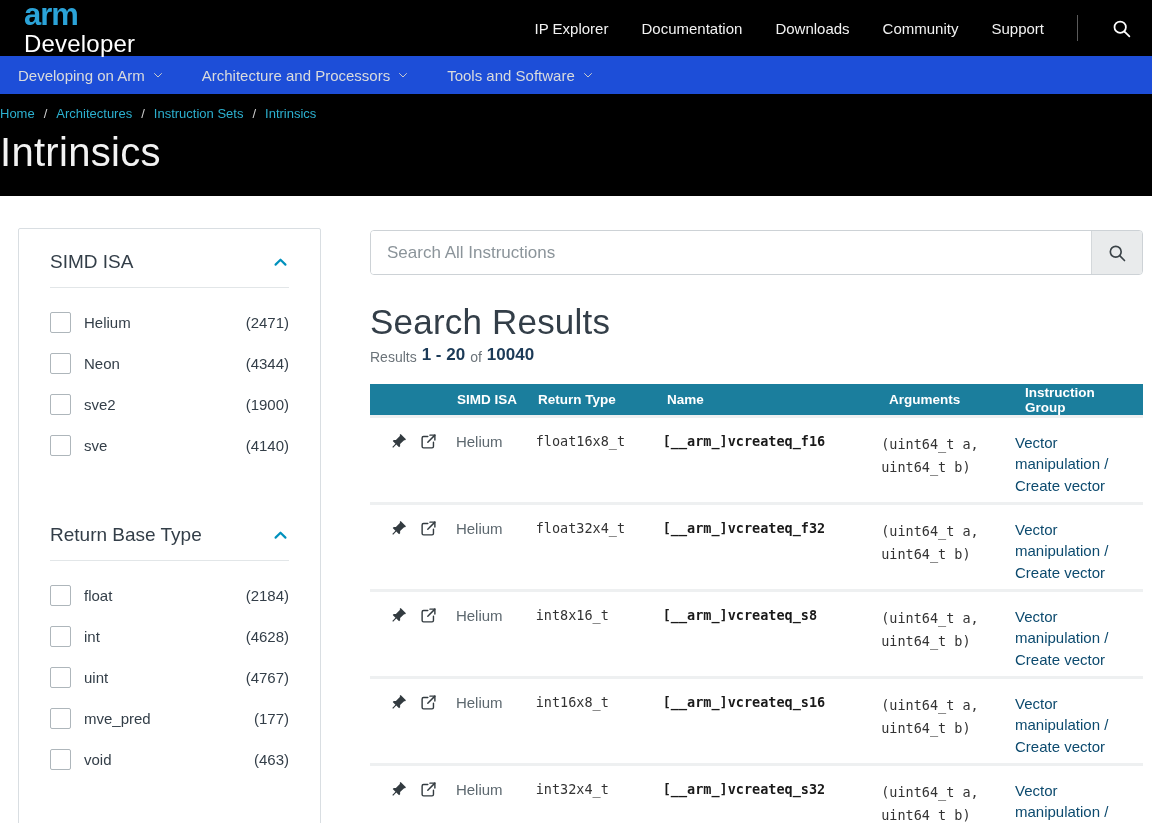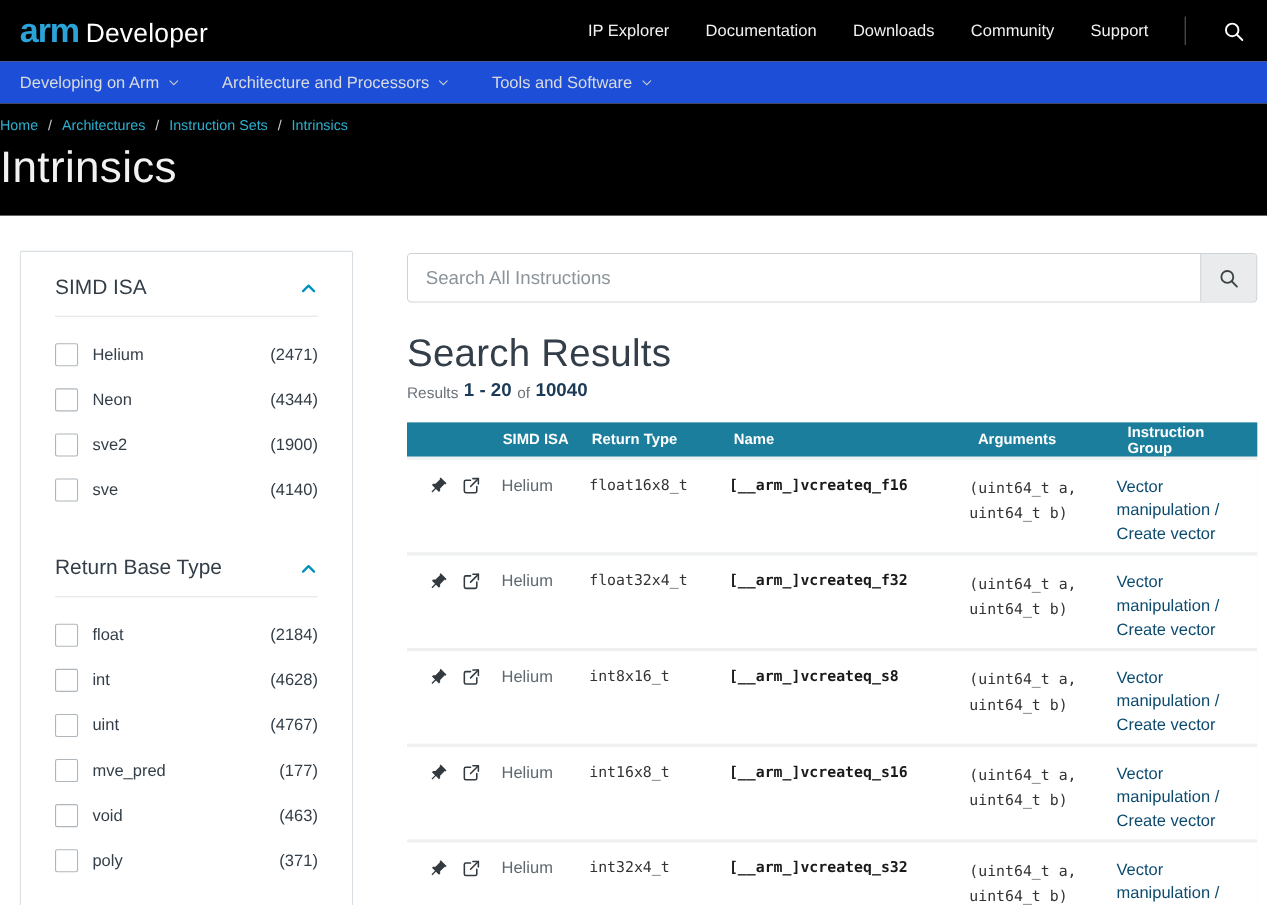--- a/index.html
+++ b/index.html
@@ -2,21 +2,21 @@
 <html><head>
 <meta charset="utf-8">
 <style>
   * { margin: 0; padding: 0; box-sizing: border-box; }
   html, body { width: 1152px; height: 823px; overflow: hidden; background: #ffffff;
     font-family: "Liberation Sans", sans-serif; }
 
   
   .top-header { height: 56px; background: #000; display: flex; align-items: center;
     padding: 0 20px 0 18px; }
-  .logo { display: flex; align-items: baseline; cursor: pointer; }
+  .logo { display: flex; align-items: baseline; cursor: pointer; flex-direction: column; }
   .logo-arm { color: #2ba3d8; font-size: 31px; font-weight: 700; letter-spacing: -1px; line-height: 1; }
   .logo-suffix { color: #fff; font-size: 24px; font-weight: 300; margin-left: 6px; letter-spacing: 0.2px; }
   .top-nav { margin-left: auto; display: flex; align-items: center; gap: 33px; }
   .top-nav-link { color: #f2f2f2; font-size: 15px; cursor: pointer; white-space: nowrap; }
   .top-divider { width: 1px; height: 26px; background: #5a5a5a; }
   .hdr-search { display: flex; align-items: center; cursor: pointer; }
 
   
   .subnav { height: 38px; background: #1d4ed8; display: flex; align-items: center;
     padding: 0 18px; gap: 38px; }
@@ -29,21 +29,21 @@
   .crumb { color: #2cb0cf; cursor: pointer; }
   .crumb-sep { color: #cfcfcf; }
   .hero-title { color: #f2f2f2; font-size: 40px; font-weight: 400; margin-top: 9px; letter-spacing: 0.3px; }
 
   
   .content { display: flex; align-items: flex-start; }
 
   
   .filter-card { width: 303px; margin: 32px 0 0 18px; background: #fff;
     border: 1px solid #d9dee2; border-radius: 2px; padding: 22px 31px 40px 31px; min-height: 600px; }
-  .filter-section + .filter-section { margin-top: 50px; }
+  .filter-section + .filter-section { margin-top: 68px; }
   .filter-head { display: flex; align-items: center; justify-content: space-between; cursor: pointer; }
   .filter-title { color: #333e48; font-size: 19px; }
   .filter-divider { border-bottom: 1px solid #e2e6e8; margin: 14px 0 23px 0; }
   .filter-option { display: flex; align-items: center; margin-bottom: 19px; height: 22px; }
   .checkbox { width: 21px; height: 21px; border: 1px solid #aeb6bb; border-radius: 2px;
     background: #fff; cursor: pointer; flex: 0 0 auto; }
   .opt-label { color: #333e48; font-size: 15px; margin-left: 13px; }
   .opt-count { color: #333e48; font-size: 15px; margin-left: auto; }
 
   
@@ -200,25 +200,20 @@
       <div class="filter-option">
         <span class="checkbox"></span>
         <span class="opt-label">mve_pred</span>
         <span class="opt-count">(177)</span>
       </div>
       <div class="filter-option">
         <span class="checkbox"></span>
         <span class="opt-label">void</span>
         <span class="opt-count">(463)</span>
       </div>
-      <div class="filter-option">
-        <span class="checkbox"></span>
-        <span class="opt-label">poly</span>
-        <span class="opt-count">(371)</span>
-      </div>
     </div>
 
   </aside>
 
   <main class="main-col">
 
     <div class="search-bar">
       <input class="search-input" type="text" placeholder="Search All Instructions" style="">
       <button class="search-btn">
         <svg class="icon-svg" width="20" height="20" viewBox="0 0 24 24" fill="none" stroke="#3b4348" stroke-width="2" stroke-linecap="round">

